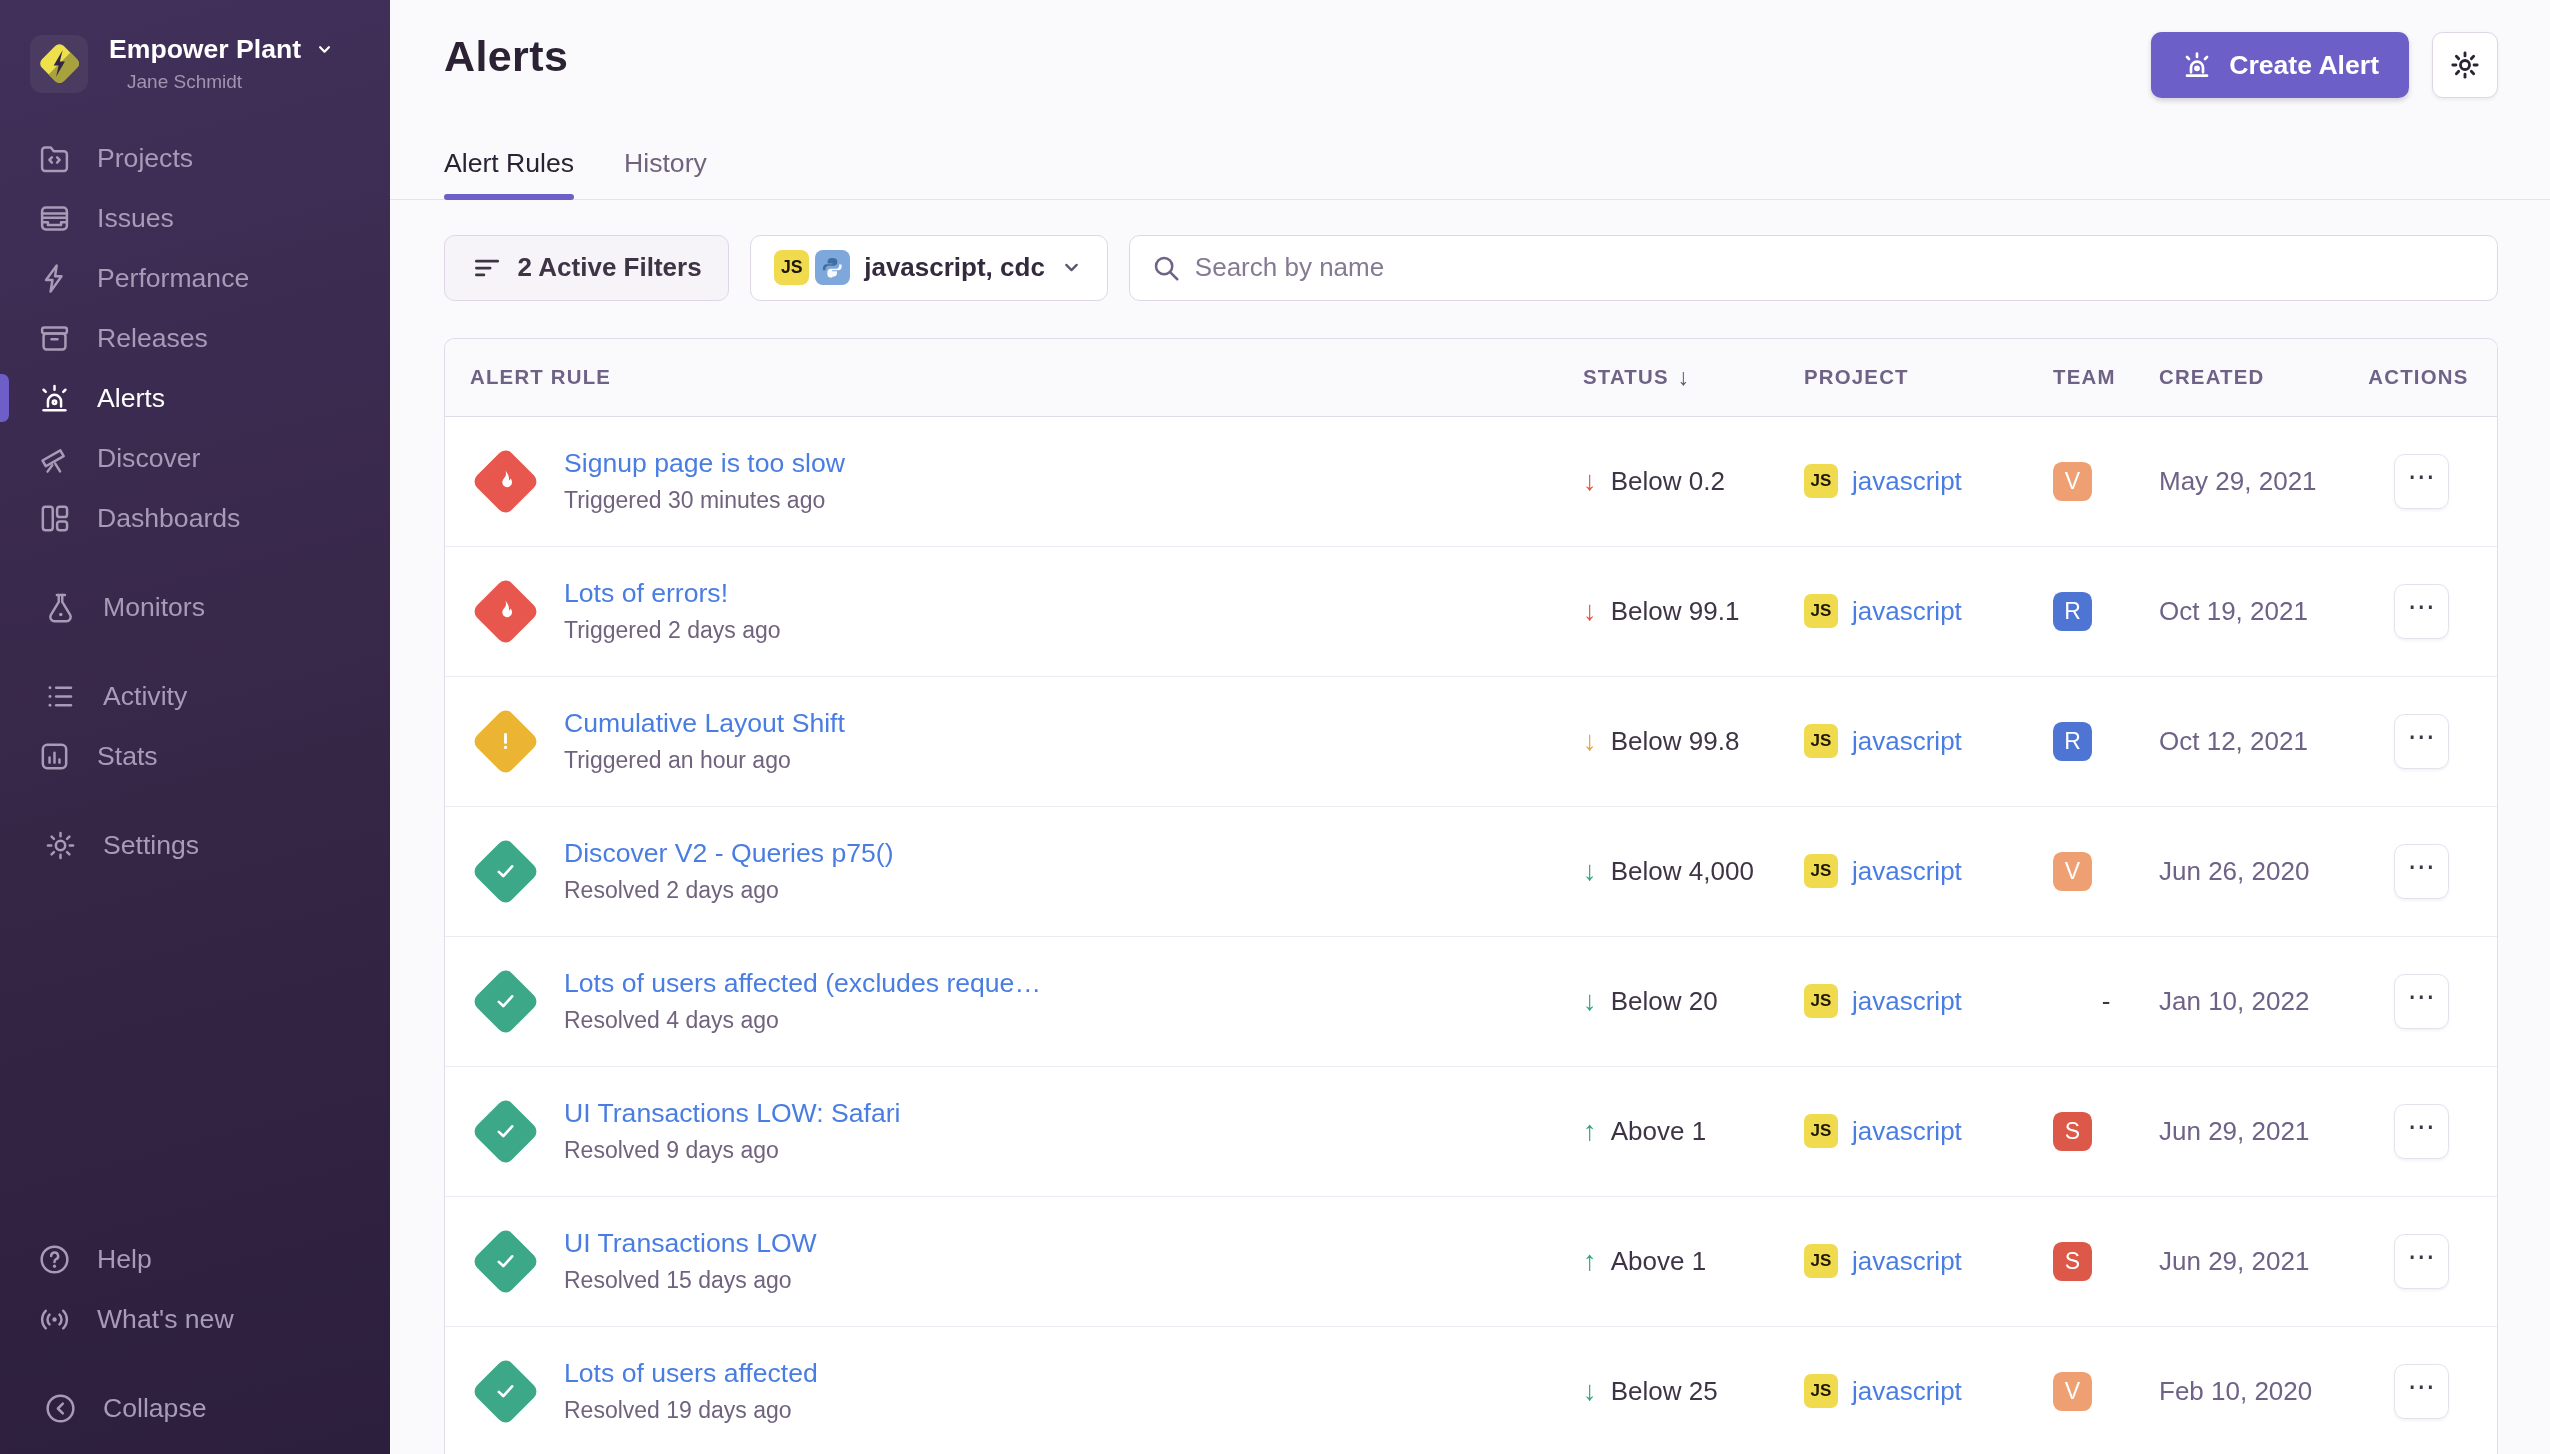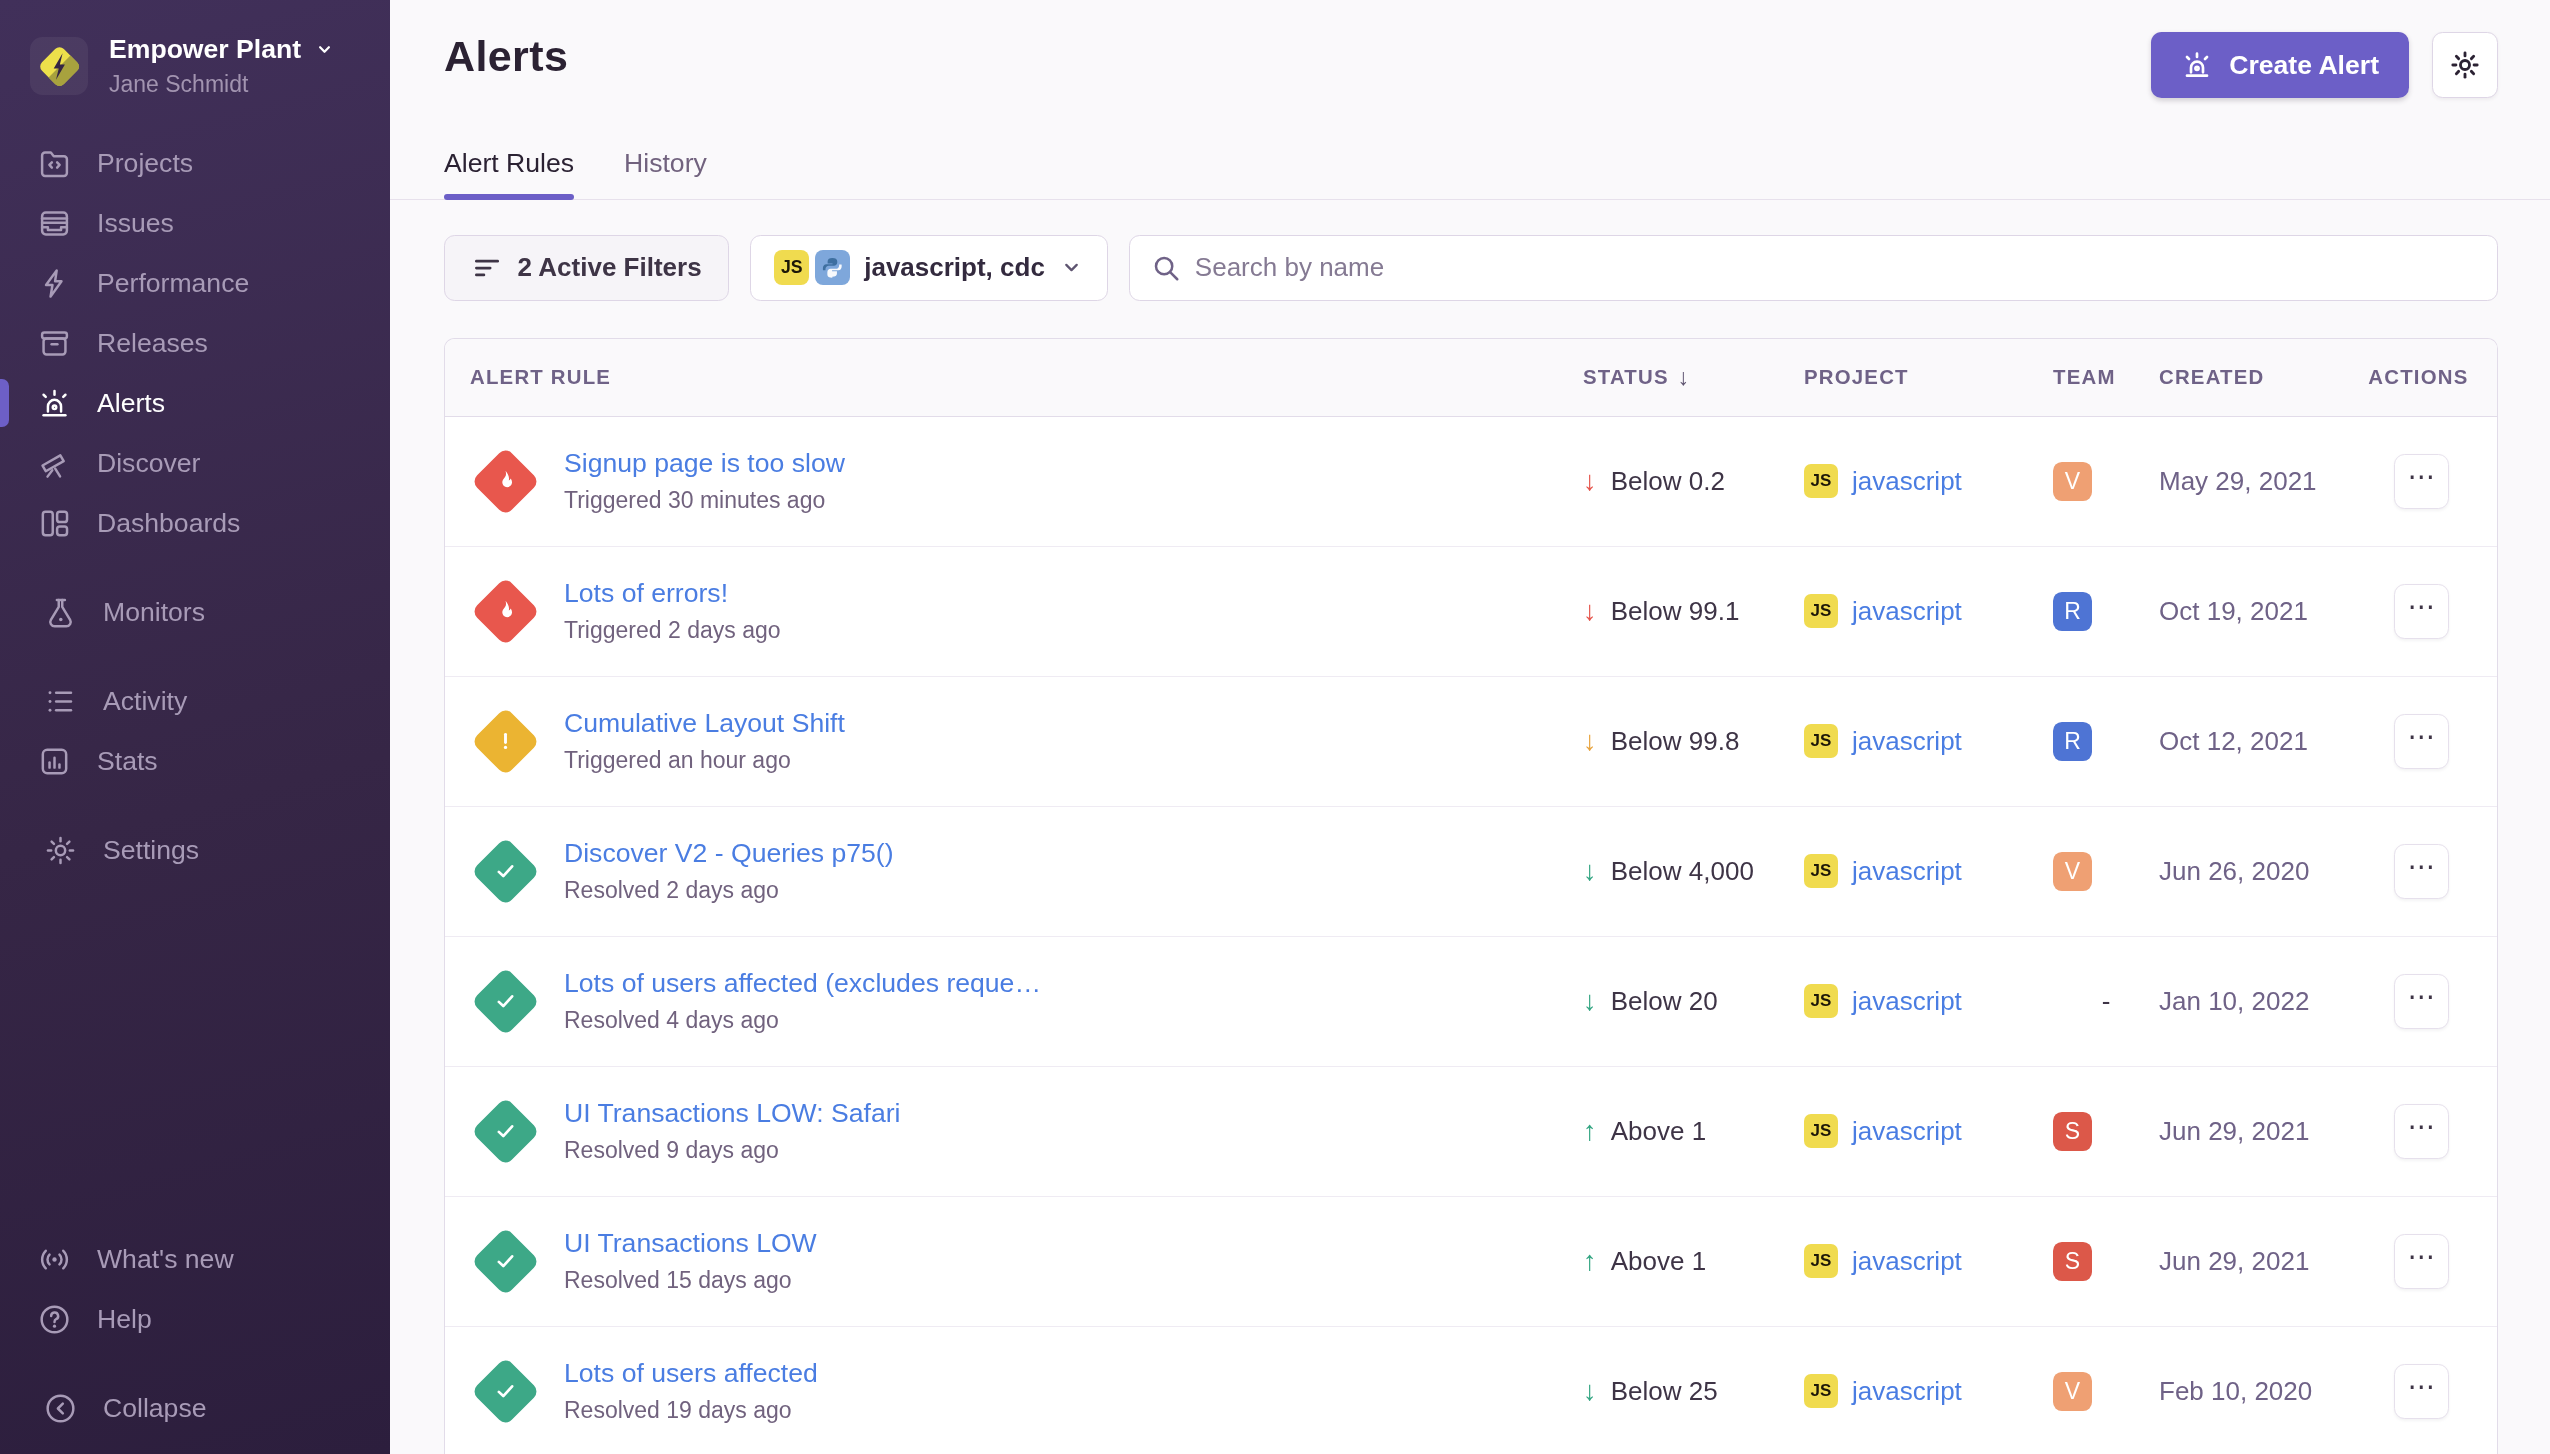--- a/index.html
+++ b/index.html
@@ -14,21 +14,21 @@
   .sidebar {
     position: fixed; left: 0; top: 0; width: 390px; height: 1454px;
     background: linear-gradient(165deg, #41305A 0%, #362646 55%, #2C1E3D 100%);
     color: #A89BB7; display: flex; flex-direction: column; z-index: 5; justify-content: center;
   }
   .org { display: flex; align-items: center; gap: 21px; padding: 34px 25px 0 30px; cursor: pointer; }
   .org-logo { width: 58px; height: 58px; border-radius: 12.4px; background: rgba(255,255,255,.06);
     display: flex; align-items: center; justify-content: center; flex: none; }
   .org-name { font-size: 26.6px; font-weight: 700; color: #fff; display: flex; align-items: center; gap: 12.4px; }
   .org-name .chev { color: #fff; }
-  .org-user { font-size: 23px; color: #A294B0; margin-top: 6.2px; }
+  .org-user { font-size: 19px; color: #A294B0; margin-top: 6.2px; margin-left: 18px; }
 
   .nav { margin-top: 35px; display: flex; flex-direction: column; }
   .nav-item { position: relative; height: 60px; display: flex; align-items: center; gap: 25px;
     padding-left: 37px; font-size: 26.6px; cursor: pointer; color: #A89BB7; }
   .nav-item .ic { width: 35px; height: 35px; flex: none; }
   .nav-item[data-active="true"] { color: #FFFFFF; }
   .nav-item[data-active="true"]::before {
     content: ""; position: absolute; left: 0; top: 6.2px; width: 8.9px; height: 48px;
     background: #6D5FC7; border-radius: 0 7px 7px 0;
   }
@@ -269,38 +269,38 @@
           </svg>
         </span>
       <span>Settings</span>
     </div>
   </nav>
 
   <div class="sidebar-footer">
     <div class="nav-item">
       <span class="ic">
           <svg viewBox="0 0 24 24" width="35" height="35" fill="none" stroke="currentColor" stroke-width="1.7" stroke-linecap="round" stroke-linejoin="round">
+            <circle cx="12" cy="12" r="8.8"></circle>
+            <path d="M9.7 9.6a2.4 2.4 0 1 1 3.4 2.2c-.9.4-1.1 1-1.1 1.9"></path>
+            <circle cx="12" cy="16.6" r="1.1" fill="currentColor" stroke="none"></circle>
+          </svg>
+        </span>
+      <span>Help</span>
+    </div>
+    <div class="nav-item">
+      <span class="ic">
+          <svg viewBox="0 0 24 24" width="35" height="35" fill="none" stroke="currentColor" stroke-width="1.7" stroke-linecap="round" stroke-linejoin="round">
             <circle cx="12" cy="12" r="1.5" fill="currentColor" stroke="none"></circle>
             <path d="M8.6 15.4a4.8 4.8 0 0 1 0-6.8"></path>
             <path d="M15.4 8.6a4.8 4.8 0 0 1 0 6.8"></path>
             <path d="M6 18a8.5 8.5 0 0 1 0-12"></path>
             <path d="M18 6a8.5 8.5 0 0 1 0 12"></path>
           </svg>
         </span>
       <span>What's new</span>
-    </div>
-    <div class="nav-item">
-      <span class="ic">
-          <svg viewBox="0 0 24 24" width="35" height="35" fill="none" stroke="currentColor" stroke-width="1.7" stroke-linecap="round" stroke-linejoin="round">
-            <circle cx="12" cy="12" r="8.8"></circle>
-            <path d="M9.7 9.6a2.4 2.4 0 1 1 3.4 2.2c-.9.4-1.1 1-1.1 1.9"></path>
-            <circle cx="12" cy="16.6" r="1.1" fill="currentColor" stroke="none"></circle>
-          </svg>
-        </span>
-      <span>Help</span>
     </div>
     <div class="nav-item gap-above">
       <span class="ic">
           <svg viewBox="0 0 24 24" width="35" height="35" fill="none" stroke="currentColor" stroke-width="1.7" stroke-linecap="round" stroke-linejoin="round">
             <circle cx="12" cy="12" r="8.8"></circle>
             <path d="M13.6 8.6 10.2 12l3.4 3.4"></path>
           </svg>
         </span>
       <span>Collapse</span>
     </div>

